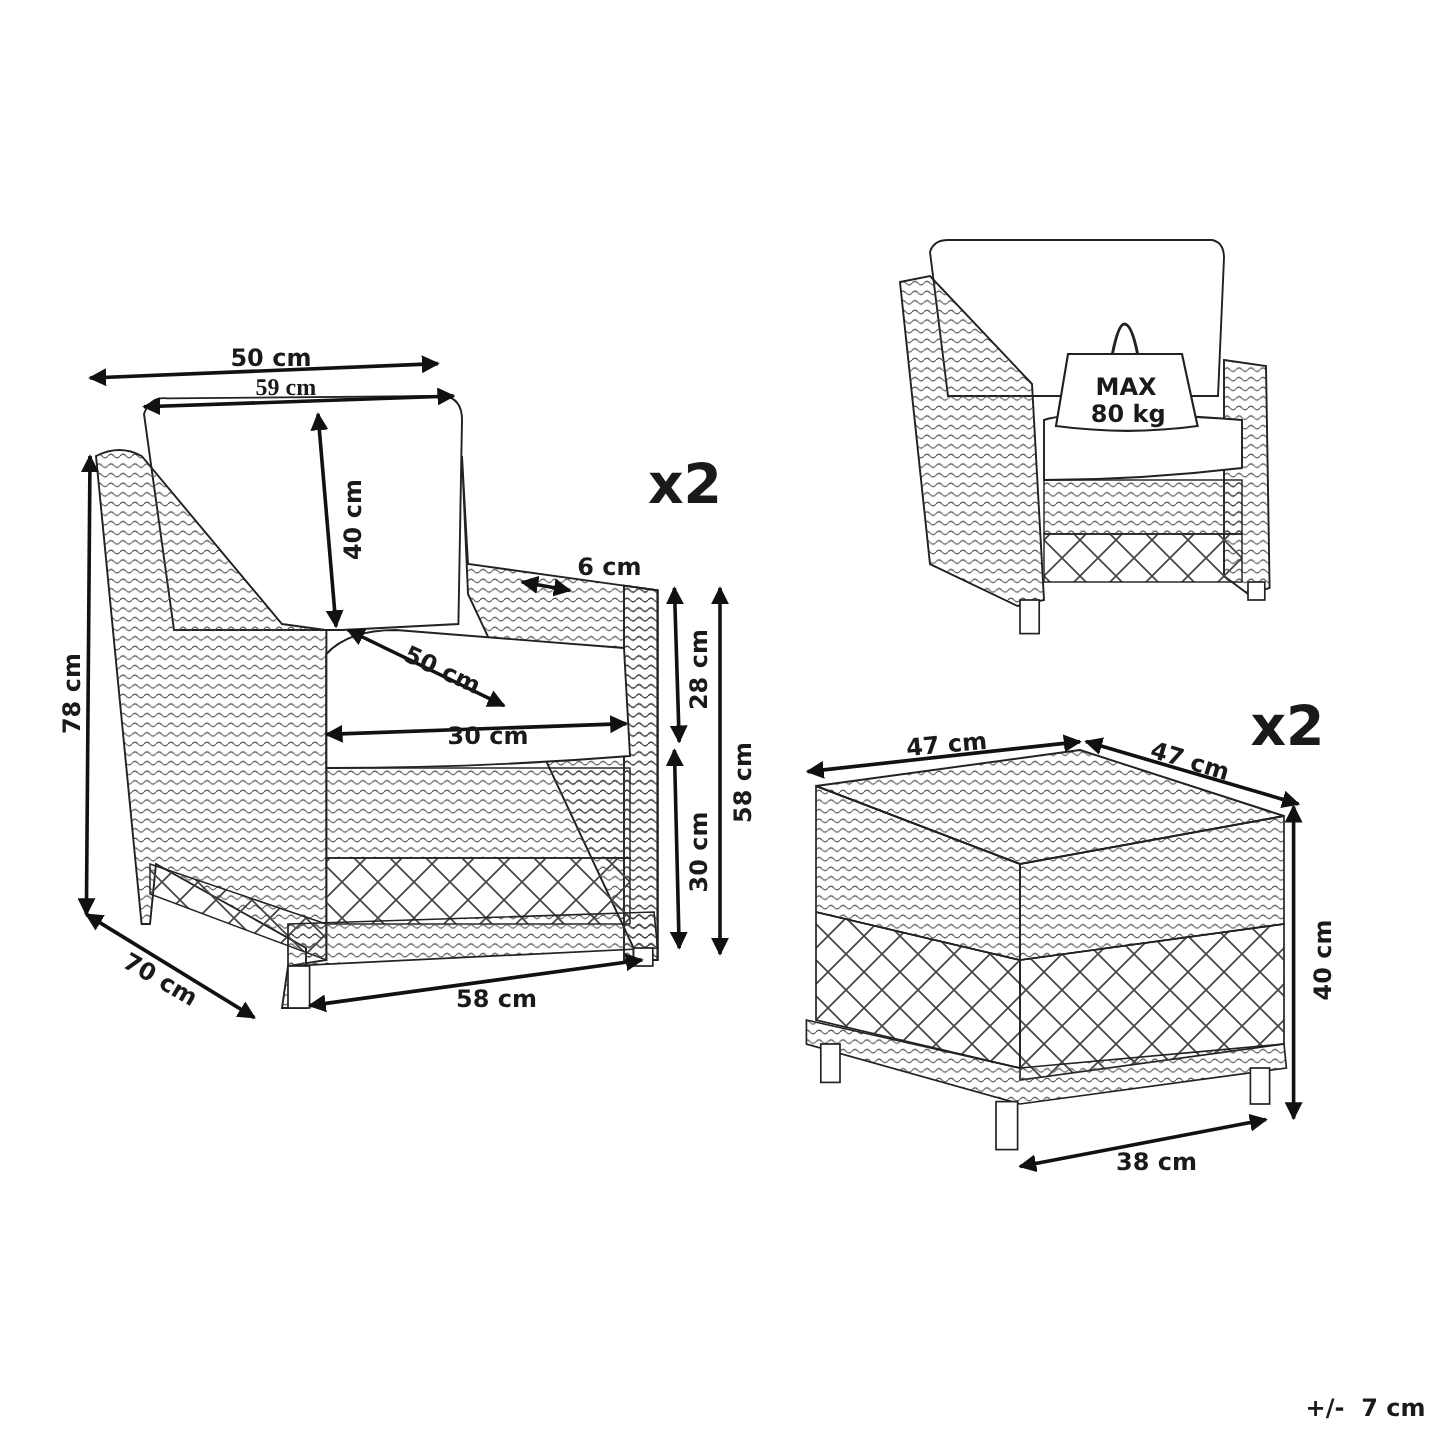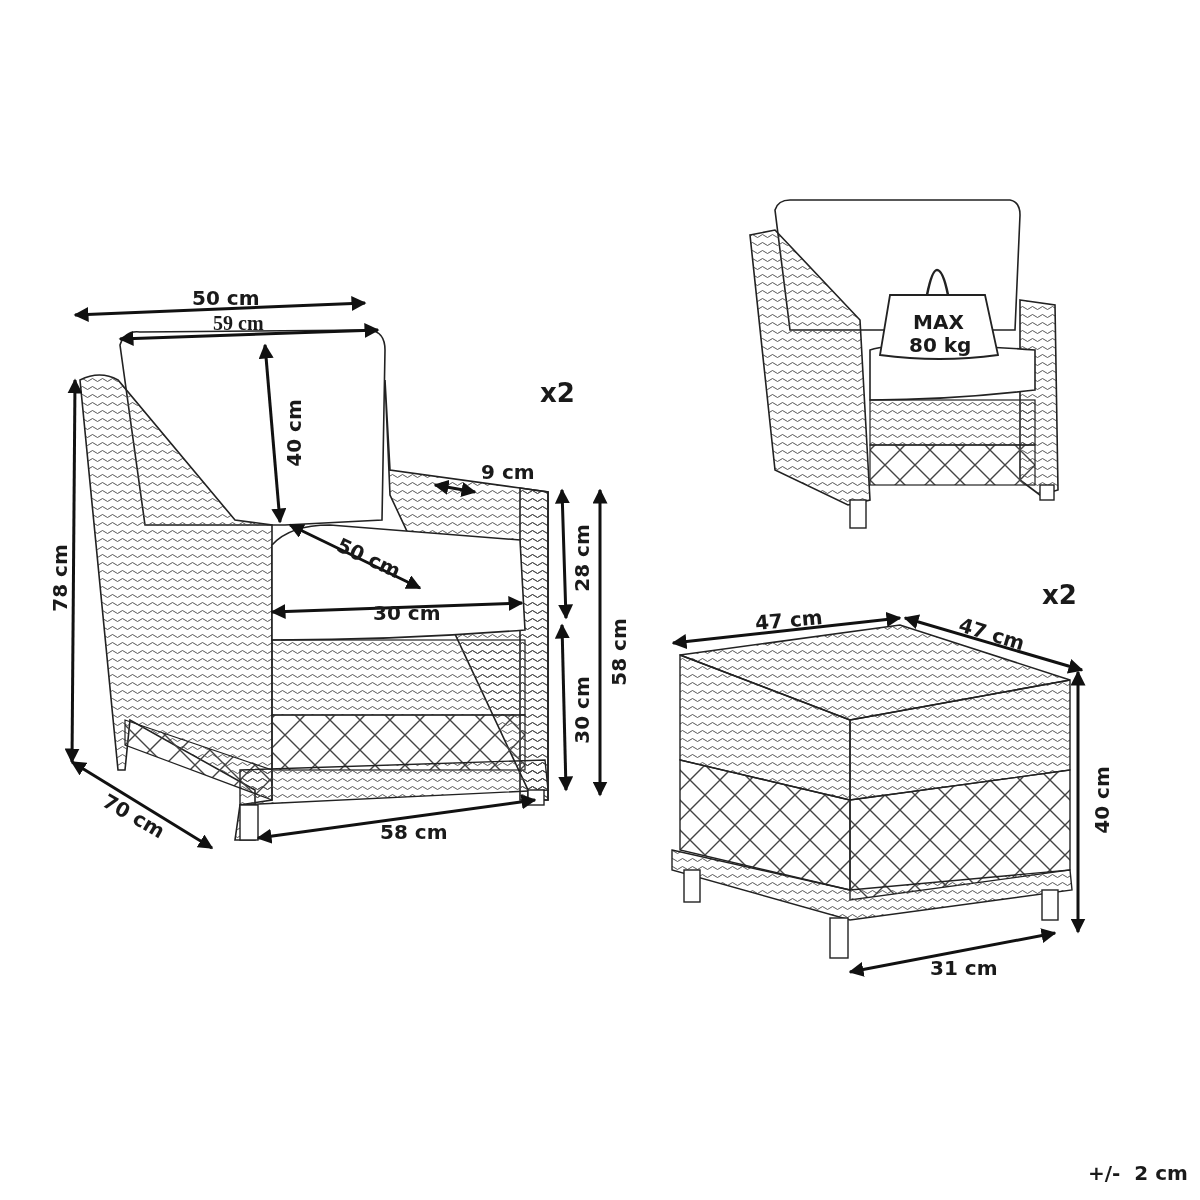--- a/index.html
+++ b/index.html
@@ -1,19 +1,19 @@
 <!DOCTYPE html>
 <html><head>
 <meta charset="utf-8">
 <style>
   html,body{margin:0;padding:0;background:#fff;}
   body{width:1200px;height:1200px;position:relative;overflow:hidden;font-family:"Liberation Sans",sans-serif;}
   svg{position:absolute;left:0;top:0;}
   .lbl{position:absolute;font-family:"DejaVu Sans",sans-serif;font-weight:bold;color:#1a1a1a;white-space:nowrap;font-size:20px;line-height:1;}
-  .big{font-size:26px;}
+  .big{font-size:46px;}
   .rot{transform-origin:center;}
 </style>
 </head>
 <body>
 
 <svg width="1200" height="1200" viewBox="0 0 1200 1200">
   <defs>
     <marker id="ah" viewBox="0 0 10 10" refX="9" refY="5" markerWidth="5" markerHeight="5" orient="auto-start-reverse">
       <path d="M0,0 L10,5 L0,10 z" fill="#111"></path>
     </marker>
@@ -92,33 +92,33 @@
     <line x1="673" y1="643" x2="900" y2="618"></line>
     <line x1="905" y1="618" x2="1082" y2="670"></line>
     <line x1="1078" y1="672" x2="1078" y2="932"></line>
     <line x1="850" y1="972" x2="1055" y2="933"></line>
   </g>
 </svg>
 
 <div class="lbl" style="left:192px;top:288px;">50 cm</div>
 <div class="lbl" style="left:213px;top:313px;font-family:Liberation Serif, serif;">59 cm</div>
 <div class="lbl rot" style="left:260px;top:423px;transform:rotate(-90deg);">40 cm</div>
-<div class="lbl" style="left:481px;top:462px;">9 cm</div>
+<div class="lbl" style="left:481px;top:462px;">6 cm</div>
 <div class="lbl rot" style="left:335px;top:548px;transform:rotate(25deg);">50 cm</div>
 <div class="lbl" style="left:373px;top:603px;">30 cm</div>
 <div class="lbl rot" style="left:548px;top:548px;transform:rotate(-90deg);">28 cm</div>
 <div class="lbl rot" style="left:548px;top:700px;transform:rotate(-90deg);">30 cm</div>
 <div class="lbl rot" style="left:585px;top:642px;transform:rotate(-90deg);">58 cm</div>
 <div class="lbl rot" style="left:26px;top:568px;transform:rotate(-90deg);">78 cm</div>
 <div class="lbl rot" style="left:100px;top:806px;transform:rotate(30deg);">70 cm</div>
 <div class="lbl" style="left:380px;top:822px;">58 cm</div>
 <div class="lbl big" style="left:540px;top:380px;">x2</div>
 
 <div class="lbl" style="left:913px;top:312px;">MAX</div>
 <div class="lbl" style="left:909px;top:335px;">80 kg</div>
 
 <div class="lbl big" style="left:1042px;top:582px;">x2</div>
 <div class="lbl rot" style="left:755px;top:610px;transform:rotate(-5deg);">47 cm</div>
 <div class="lbl rot" style="left:958px;top:624px;transform:rotate(17deg);">47 cm</div>
 <div class="lbl rot" style="left:1068px;top:790px;transform:rotate(-90deg);">40 cm</div>
-<div class="lbl" style="left:930px;top:958px;">31 cm</div>
+<div class="lbl" style="left:930px;top:958px;">38 cm</div>
 
-<div class="lbl" style="left:1088px;top:1163px;white-space:pre;">+/-  2 cm</div>
+<div class="lbl" style="left:1088px;top:1163px;white-space:pre;">+/-  7 cm</div>
 
 </body></html>

